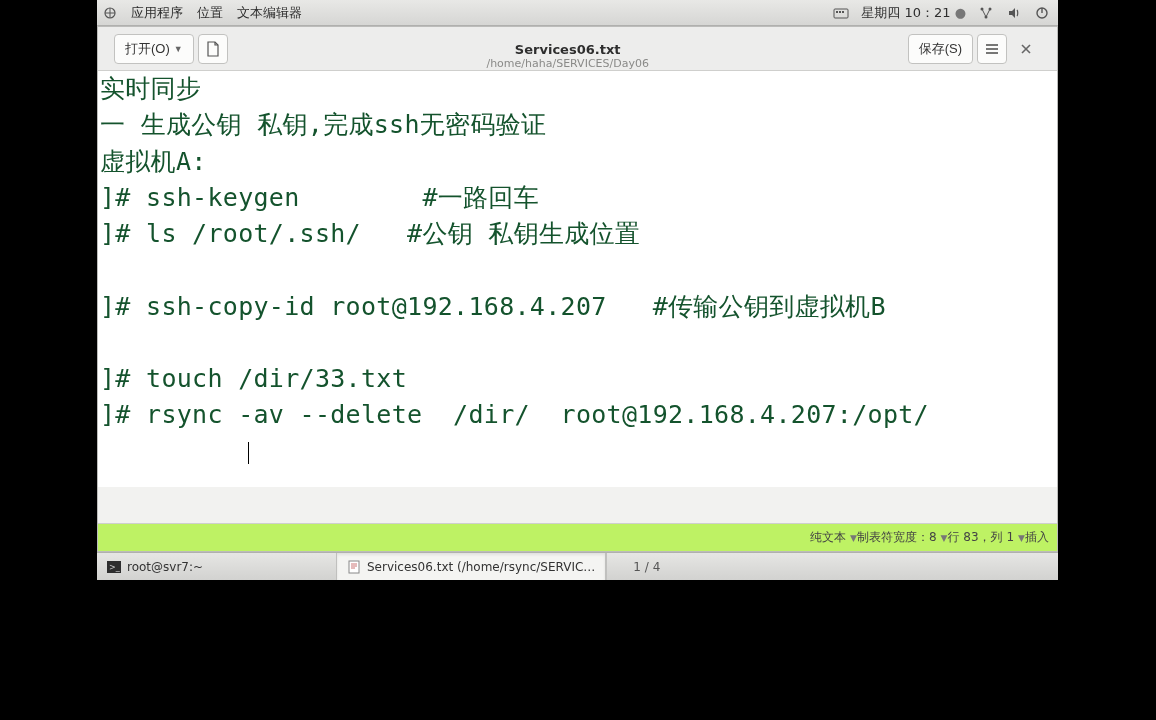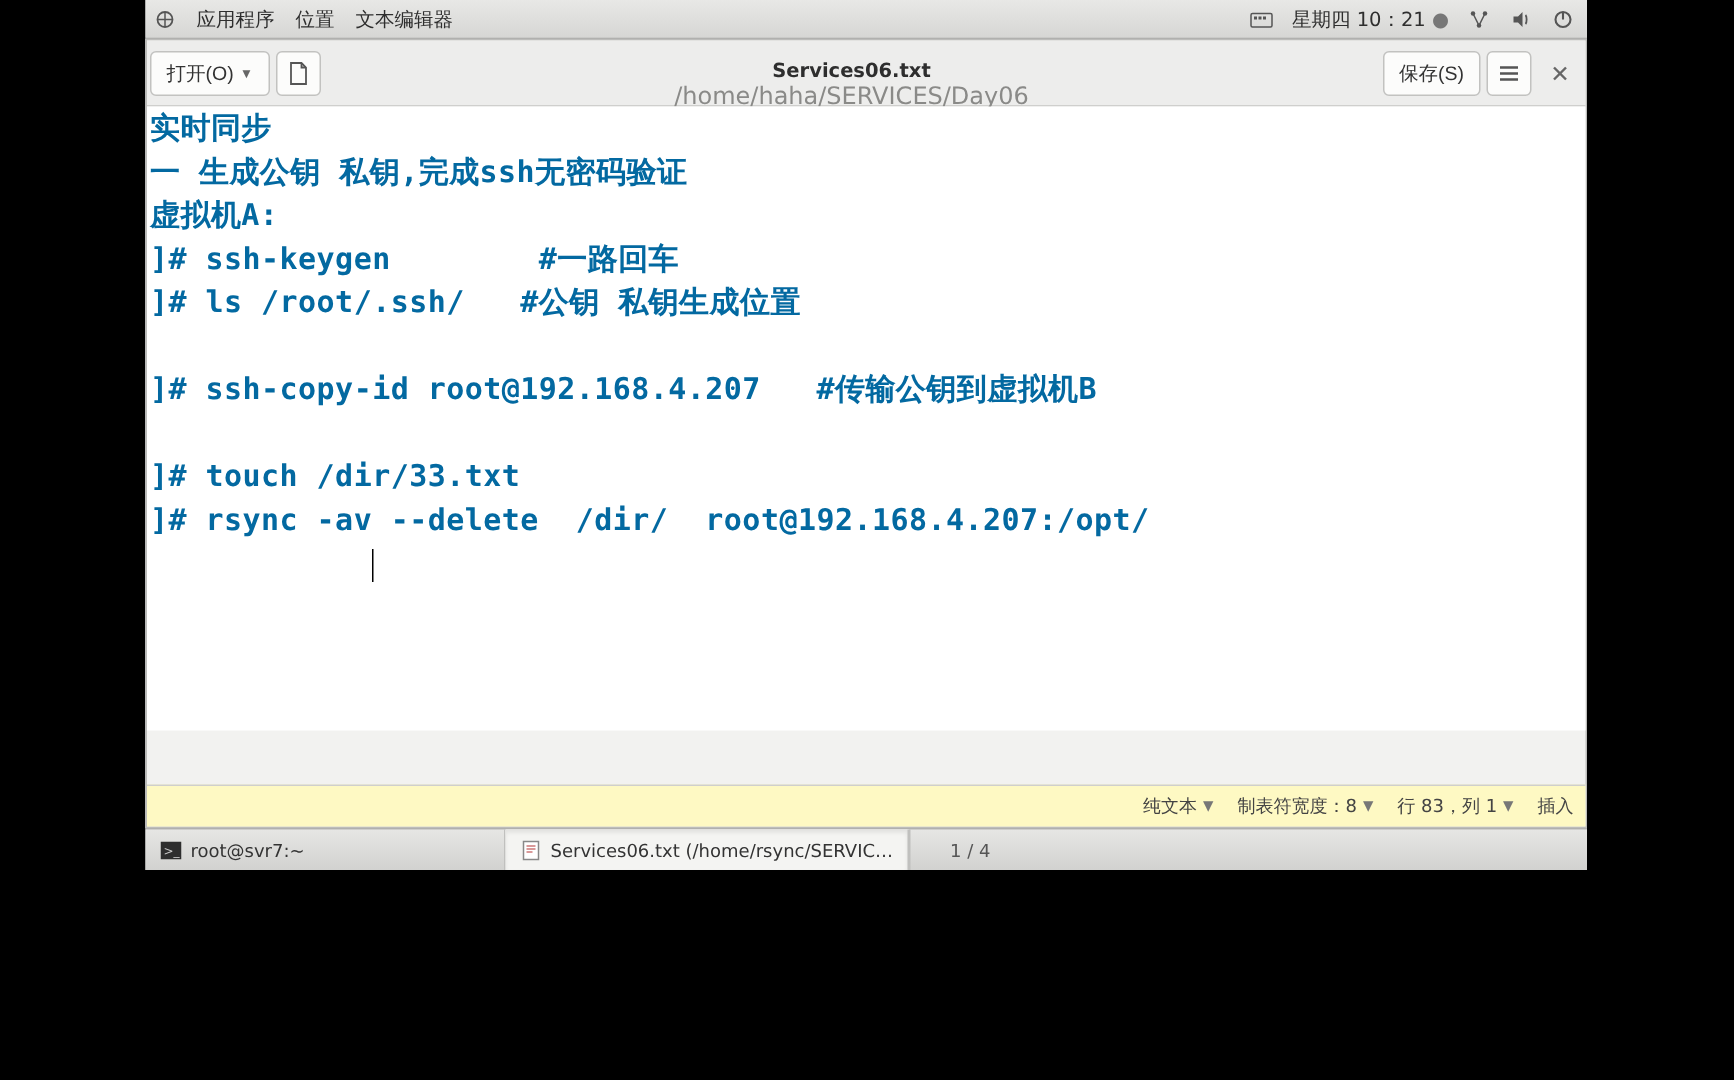--- a/index.html
+++ b/index.html
@@ -5,31 +5,31 @@
 * { box-sizing: border-box; margin: 0; padding: 0; }
 body { width: 1156px; height: 720px; background: #000; font-family: "DejaVu Sans", sans-serif; overflow: hidden; position: relative; }
 .desktop { position: absolute; left: 97px; top: 0; width: 961px; height: 580px; background: #f2f2f0; display: flex; flex-direction: column; }
 .topbar { height: 26px; background: linear-gradient(#e8e8e6,#d6d6d4); display: flex; align-items: center; font-size: 13px; color: #2e2e2e; border-bottom: 1px solid #b0b0ae; }
 .topbar .left { display: flex; align-items: center; gap: 14px; padding-left: 6px; }
 .topbar .left .app-icon { width: 14px; height: 14px; display: flex; align-items: center; justify-content: center; }
 .topbar .spacer { flex: 1; }
 .topbar .right { display: flex; align-items: center; gap: 12px; padding-right: 8px; padding-left: 40px; }
 .sys-icon { width: 16px; height: 16px; display: flex; align-items: center; justify-content: center; color: #3a3a3a; }
 .editor-window { background: #f2f2f0; border: 1px solid #bcbcba; display: flex; flex-direction: column; flex: 1; margin: 0; }
-.toolbar { height: 44px; display: flex; align-items: center; padding: 0 2px; gap: 4px; background: #ededec; border-bottom: 1px solid #cfcfcd; }
+.toolbar { height: 44px; display: flex; align-items: center; padding: 0 16px; gap: 4px; background: #ededec; border-bottom: 1px solid #cfcfcd; }
 .btn { background: #fcfcfb; border: 1px solid #c2c2c0; border-radius: 4px; height: 30px; padding: 0 10px; font-size: 13px; color: #333; display: flex; align-items: center; gap: 4px; cursor: pointer; }
 .btn-icon { width: 30px; padding: 0; justify-content: center; }
 .title-area { flex: 1; text-align: center; display: flex; flex-direction: column; justify-content: center; line-height: 1.1; margin-top: 16px; }
 .title-main { font-weight: bold; font-size: 13px; color: #2e2e2e; }
-.title-sub { font-size: 16px; color: #8a8a88; }
+.title-sub { font-size: 11px; color: #8a8a88; }
 .close-btn { width: 30px; height: 30px; border: 1px solid transparent; border-radius: 4px; background: transparent; display: flex; align-items: center; justify-content: center; font-size: 15px; color: #555; cursor: pointer; }
 .content { flex: 1; background: #fff; overflow: hidden; position: relative; padding: 0 0 0 2px; }
-.content pre { font-family: "DejaVu Sans Mono","WenQuanYi Micro Hei Mono",monospace; font-size: 20px; font-weight: bold; line-height: 1.45; white-space: pre; color: #0369a1; letter-spacing: 0.3px; }
+.content pre { font-family: "DejaVu Sans Mono","WenQuanYi Micro Hei Mono",monospace; font-size: 25px; font-weight: normal; line-height: 1.45; white-space: pre; color: #14532d; letter-spacing: 0.3px; }
 .cursor-mark { display: inline-block; width: 1px; height: 22px; background: #000; vertical-align: middle; margin-left: 148px; }
-.statusbar { height: 28px; border-top: 1px solid #cfcfcd; background: #fef9c3; display: flex; align-items: center; justify-content: flex-end; gap: 16px; padding: 0 8px; font-size: 12px; color: #444; margin-top: 36px; }
+.statusbar { height: 28px; border-top: 1px solid #cfcfcd; background: #bef264; display: flex; align-items: center; justify-content: flex-end; padding: 0 8px; font-size: 12px; color: #444; margin-top: 36px; }
 .statusbar .sel { display: flex; align-items: center; gap: 4px; cursor: pointer; }
 .statusbar .chev { font-size: 9px; color: #777; }
 .taskbar { height: 28px; background: linear-gradient(#e6e6e4,#d2d2d0); border-top: 1px solid #b0b0ae; display: flex; align-items: stretch; font-size: 12px; color: #333; }
 .task { display: flex; align-items: center; gap: 6px; padding: 0 10px; border-right: 1px solid #c0c0be; min-width: 240px; cursor: pointer; }
 .task.active { background: #f4f4f2; box-shadow: inset 0 2px 3px rgba(0,0,0,.08); }
 .task .ticon { width: 14px; height: 14px; display: flex; align-items: center; justify-content: center; }
 svg { display: block; }
 </style>
 </head>
 <body>

